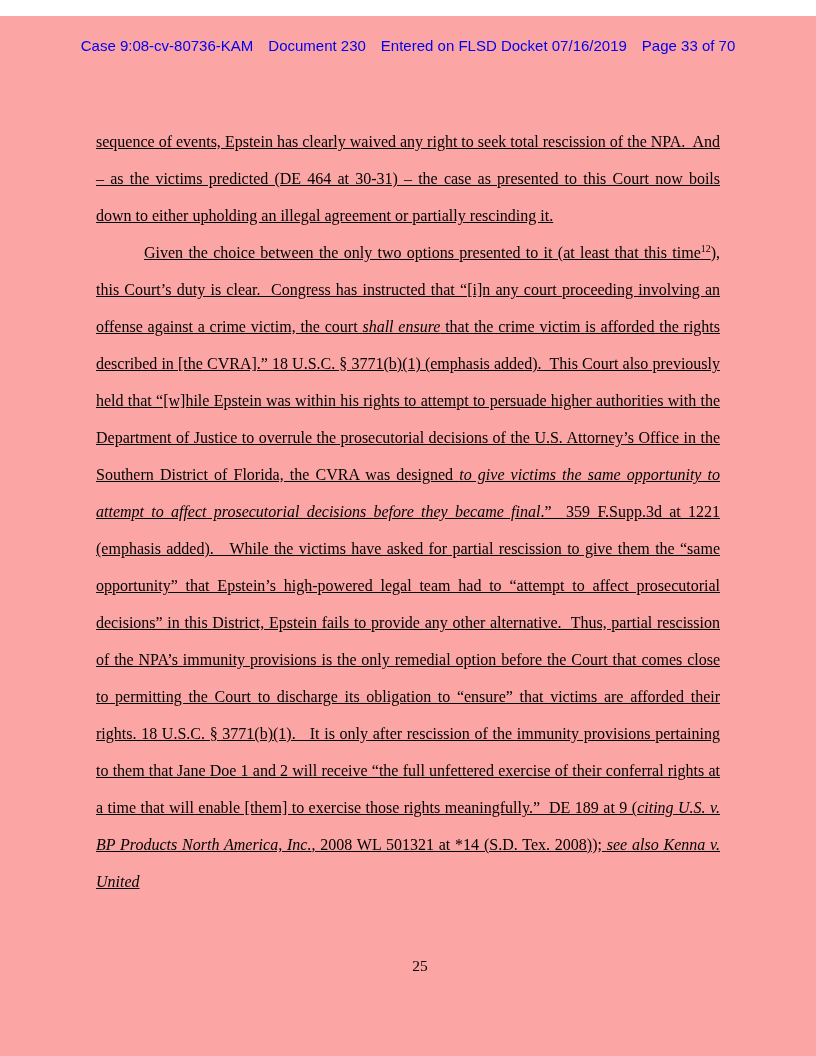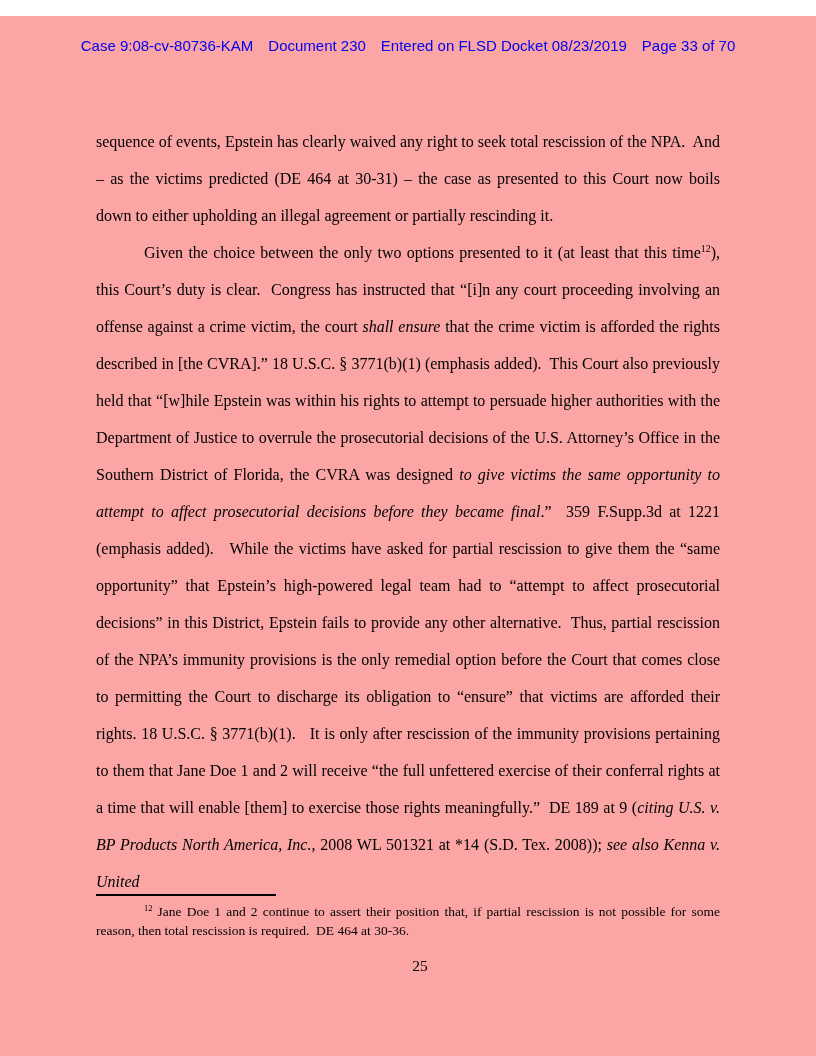--- a/index.html
+++ b/index.html
@@ -31,21 +31,21 @@
   }
   .body-text {
     position: absolute;
     top: 107px;
     left: 96px;
     width: 624px;
     font-size: 16px;
     line-height: 37px;
     text-align: justify;
   }
-  .para { margin: 0; }
+  .para { margin: 0; text-decoration: underline; }
   .para.indent { text-indent: 48px; }
   sup {
     font-size: 62%;
     line-height: 0;
     vertical-align: super;
   }
   .it { font-style: italic; }
   .footnote-area {
     position: absolute;
     top: 878px;
@@ -75,29 +75,25 @@
   }
 </style>
 </head>
 <body>
 
 <div class="page">
 
   <div class="stamp" style="color: rgb(0, 0, 238);">
     <span>Case 9:08-cv-80736-KAM</span>
     <span>Document 230</span>
-    <span>Entered on FLSD Docket 08/23/2019</span>
+    <span>Entered on FLSD Docket 07/16/2019</span>
     <span>Page 33 of 70</span>
   </div>
 
   <div class="body-text">
       <p class="para"><span>sequence of events, Epstein has clearly waived any right to seek total rescission of the NPA.&nbsp; And – as the victims predicted (DE 464 at 30-31) – the case as presented to this Court now boils down to either upholding an illegal agreement or partially rescinding it.</span></p>
       <p class="para indent"><span>Given the choice between the only two options presented to it (at least that this time</span><sup>12</sup><span>), this Court’s duty is clear.&nbsp; Congress has instructed that “[i]n any court proceeding involving an offense against a crime victim, the court </span><span class="it">shall ensure</span><span> that the crime victim is afforded the rights described in [the CVRA].” 18 U.S.C. § 3771(b)(1) (emphasis added).&nbsp; This Court also previously held that “[w]hile Epstein was within his rights to attempt to persuade higher authorities with the Department of Justice to overrule the prosecutorial decisions of the U.S. Attorney’s Office in the Southern District of Florida, the CVRA was designed </span><span class="it">to give victims the same opportunity to attempt to affect prosecutorial decisions before they became final</span><span>.”&nbsp; 359 F.Supp.3d at 1221 (emphasis added).&nbsp;&nbsp; While the victims have asked for partial rescission to give them the “same opportunity” that Epstein’s high-powered legal team had to “attempt to affect prosecutorial decisions” in this District, Epstein fails to provide any other alternative.&nbsp; Thus, partial rescission of the NPA’s immunity provisions is the only remedial option before the Court that comes close to permitting the Court to discharge its obligation to “ensure” that victims are afforded their rights. 18 U.S.C. § 3771(b)(1).&nbsp;&nbsp; It is only after rescission of the immunity provisions pertaining to them that Jane Doe 1 and 2 will receive “the full unfettered exercise of their conferral rights at a time that will enable [them] to exercise those rights meaningfully.”&nbsp; DE 189 at 9 (</span><span class="it">citing U.S. v. BP Products North America, Inc.</span><span>, 2008 WL 501321 at *14 (S.D. Tex. 2008)); </span><span class="it">see also Kenna v. United</span></p>
     </div>
 
-  <div class="footnote-area">
-    <div class="fn-rule"></div>
-    <p class="footnote"><sup>12</sup><span> Jane Doe 1 and 2 continue to assert their position that, if partial rescission is not possible for some reason, then total rescission is required.&nbsp; DE 464 at 30-36.</span></p>
-  </div>
 
   <div class="page-number">25</div>
 
 </div>
 
 </body></html>

